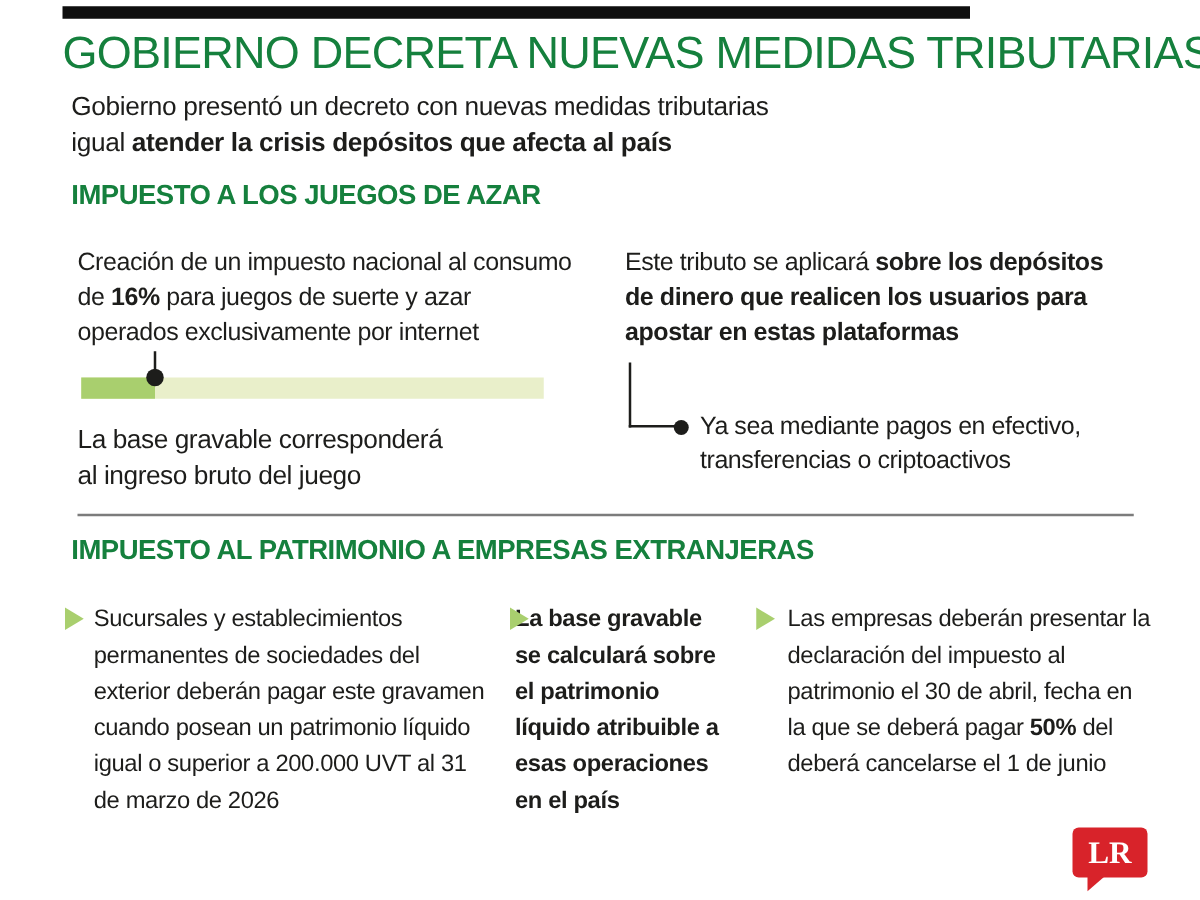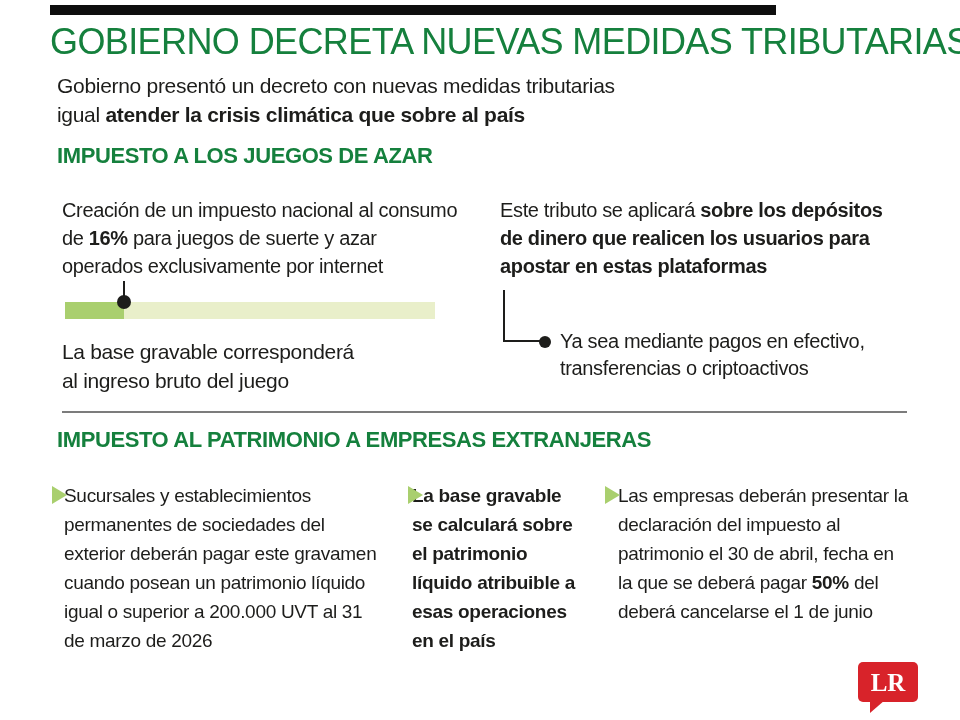--- a/index.html
+++ b/index.html
@@ -38,26 +38,26 @@
   .connector{position:absolute;left:503px;top:290px;width:40px;height:52px;
     border-left:2px solid var(--ink);border-bottom:2px solid var(--ink);}
   .bullet-dot{position:absolute;left:539px;top:336px;width:12px;height:12px;border-radius:50%;background:var(--ink);}
 
   .divider{position:absolute;left:62px;top:411px;width:845px;height:2px;background:var(--divider);}
 
   .col{position:absolute;top:481px;font-size:19px;line-height:29px;letter-spacing:-0.3px;white-space:nowrap;}
   .col .tri{position:absolute;left:0;top:5px;width:0;height:0;
     border-top:9px solid transparent;border-bottom:9px solid transparent;
     border-left:15px solid var(--green);}
-  .col .col-text{margin-left:12px;}
+  .col .col-text{margin-left:23px;}
   .col1{left:52px;}
   .col2{left:408px;font-weight:bold;}
   .col2 .col-text{margin-left:4px;}
   .col3{left:605px;}
-  .col3 .col-text{margin-left:13px;}
+  .col3 .col-text{margin-left:25px;}
 
   .footer-source{position:absolute;left:62px;top:695px;font-size:15px;letter-spacing:-0.2px;}
 
   .lr-logo{position:absolute;left:858px;top:662px;width:60px;height:40px;background:var(--brand-red);
     border-radius:5px;display:flex;align-items:center;justify-content:center;}
   .lr-logo .lr-text{color:#ffffff;font-family:"Liberation Serif","DejaVu Serif",serif;
     font-weight:bold;font-size:25px;line-height:1;}
   .lr-tail{position:absolute;left:870px;top:700px;width:0;height:0;
     border-top:13px solid var(--brand-red);border-right:15px solid transparent;}
 
@@ -67,21 +67,21 @@
 <body>
 
 <div id="stage">
 
   <div class="top-rule"></div>
 
   <div class="page-title">GOBIERNO DECRETA NUEVAS MEDIDAS TRIBUTARIAS</div>
 
   <div class="intro">
     <div>Gobierno presentó un decreto con nuevas medidas tributarias</div>
-    <div><span>igual </span><b>atender la crisis climática que sobre al país</b></div>
+    <div><span>igual </span><b>atender la crisis depósitos que afecta al país</b></div>
   </div>
 
   <div class="sec-heading s1-heading">IMPUESTO A LOS JUEGOS DE AZAR</div>
 
   <div class="para s1-left-p">
     <div>Creación de un impuesto nacional al consumo</div>
     <div><span>de </span><b>16%</b><span> para juegos de suerte y azar</span></div>
     <div>operados exclusivamente por internet</div>
   </div>
 

